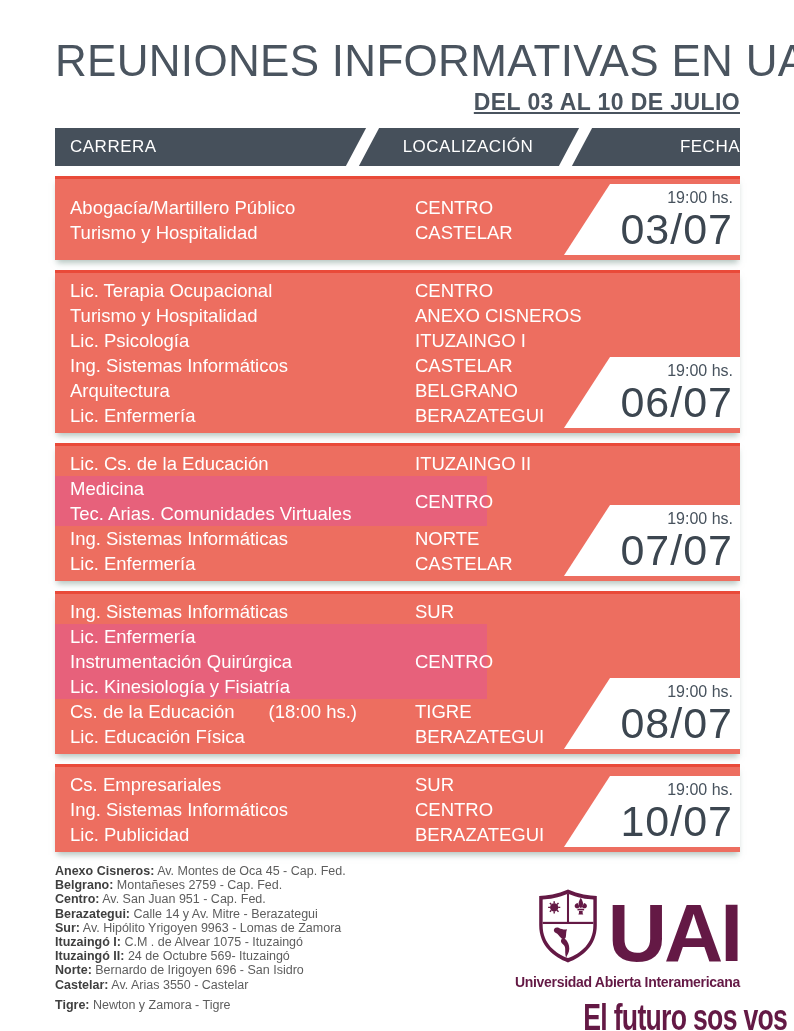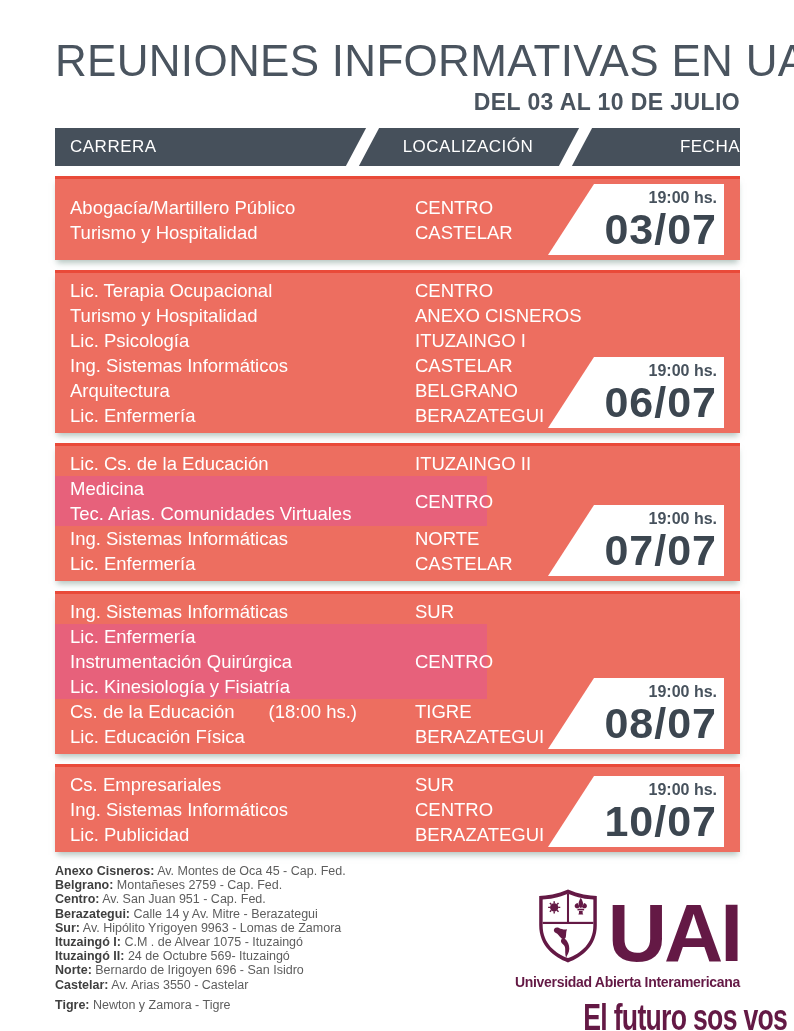--- a/index.html
+++ b/index.html
@@ -1,41 +1,41 @@
 <!DOCTYPE html>
 <html><head>
 <meta charset="utf-8">
 <style>
   * { box-sizing: border-box; margin: 0; padding: 0; }
   html, body { width: 794px; height: 1031px; background: #ffffff; font-family: "Liberation Sans", sans-serif; overflow: hidden; }
   .page { padding: 36px 54px 0 55px; }
 
   .title { font-size: 44px; font-weight: 400; color: #4a545f; letter-spacing: .3px; white-space: nowrap; }
-  .subtitle { text-align: right; font-size: 23px; font-weight: 700; color: #4a545f; letter-spacing: .4px; margin-top: 3px; }
+  .subtitle { text-align: right; font-size: 23px; font-weight: 700; color: #4a545f; letter-spacing: .4px; margin-top: 3px; text-decoration: underline; }
 
   .header-bar { position: relative; margin-top: 12px; height: 38px; background: #46505b; display: flex; align-items: center; color: #fff; font-size: 17px; letter-spacing: .5px; overflow: hidden; }
   .hseg1 { width: 307px; padding-left: 15px; }
   .hseg2 { width: 212px; text-align: center; }
   .hseg3 { flex: 1; text-align: right; }
   .hslash { position: absolute; top: -2px; bottom: -2px; width: 13px; background: #fff; transform: skewX(-28deg); }
   .hslash.s1 { left: 301px; }
   .hslash.s2 { left: 514px; }
 
   .block { position: relative; margin-top: 10px; background: #ed6e60; border-top: 3px solid #e94a39;
            box-shadow: 0 5px 6px -2px rgba(120,150,140,.55);
            min-height: 84px; display: flex; flex-direction: column; justify-content: center; padding: 5px 0; color: #fff; }
   .entry { display: flex; padding-left: 15px; }
   .entry.hl { background: linear-gradient(90deg, #e7617b 0, #e7617b 432px, transparent 432px); }
   .careers { width: 345px; }
   .career-row { font-size: 18.5px; line-height: 25px; display: flex; white-space: nowrap; }
   .career-note { margin-left: 34px; }
   .loc { flex: 1; font-size: 18.5px; line-height: 25px; display: flex; align-items: center; white-space: nowrap; }
 
-  .wedge { position: absolute; right: 16px; bottom: 5px; width: 176px; height: 71px; background: #ffffff;
-           clip-path: polygon(46px 0, 100% 0, 100% 100%, 0 100%); text-align: right; padding: 5px 7px 0 0; font-weight: bold; }
+  .wedge { position: absolute; right: 0; bottom: 5px; width: 176px; height: 71px; background: #ffffff;
+           clip-path: polygon(46px 0, 100% 0, 100% 100%, 0 100%); text-align: right; padding: 5px 7px 0 0; }
   .wedge .time { font-size: 16px; color: #47525d; }
   .wedge .date { font-size: 43px; line-height: 45px; color: #3c4650; letter-spacing: 1px; }
 
   .footer { display: flex; margin-top: 9px; }
   .addr-col { flex: 1; padding-top: 3px; }
   .addr-line { font-size: 12.5px; line-height: 14.2px; color: #5d5d5d; white-space: nowrap; }
   .addr-line b { color: #3f3f3f; margin-top: 11px; }
   .addr-line.gap { margin-top: 6px; }
 
   .social { display: flex; align-items: center; margin-top: 13px; }

